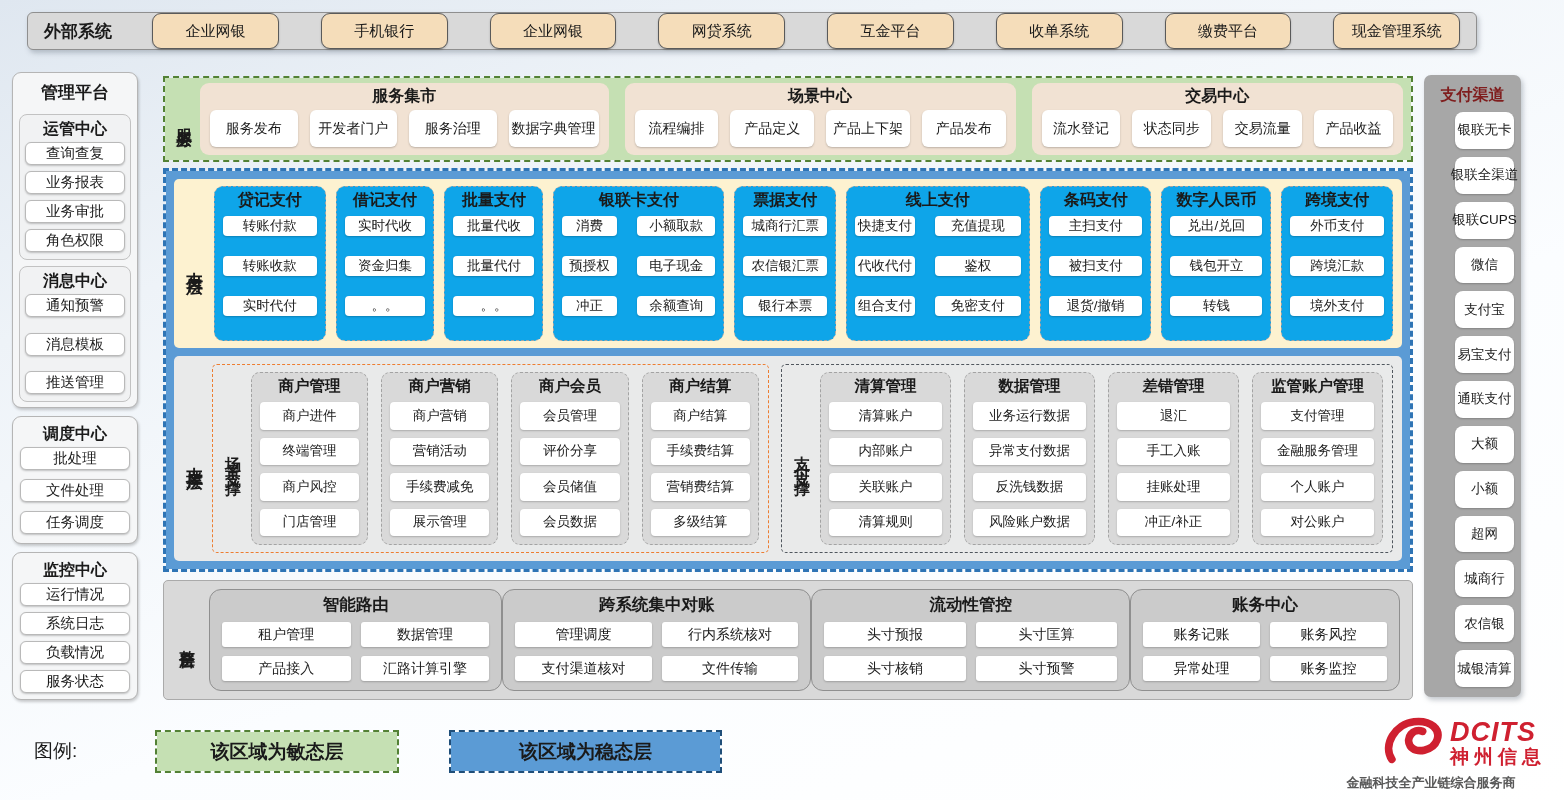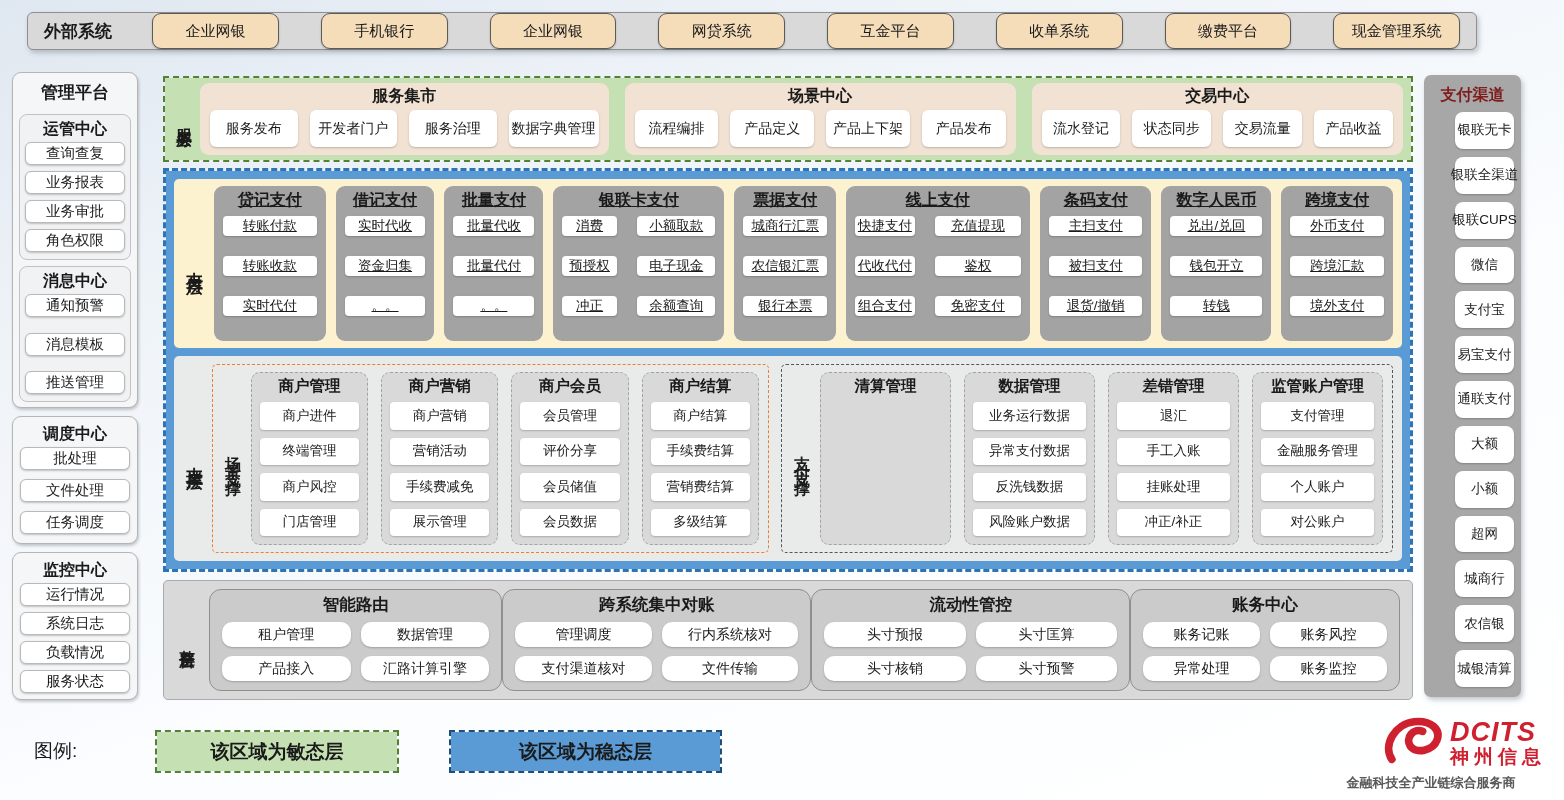--- a/index.html
+++ b/index.html
@@ -75,22 +75,22 @@
     border:3px dashed #2e74b5;background:var(--stable-blue);background-clip:padding-box;
     padding:8px;display:flex;flex-direction:column;gap:8px;
   }
   .payment-layer{
     flex:0 0 168px;background:#fdf2d0;border-radius:5px;
     display:flex;padding:7px 9px;
   }
   .payment-layer .v-label{margin-right:8px;}
   .pay-cols{flex:1;display:flex;gap:10px;}
   .pay-col{
-    background:#a3a3a3;border:1.5px dashed #a3a3a3;border-radius:9px;
-    padding:3px 8px 24px;display:flex;flex-direction:column;flex-basis:0;text-decoration:underline;
+    background:#0ea5e9;border:1.5px dashed #a3a3a3;border-radius:9px;
+    padding:3px 8px 24px;display:flex;flex-direction:column;flex-basis:0;
   }
   .pay-col .grp-title{font-size:16px;margin-bottom:5px;}
   .pay-items{flex:1;display:grid;gap:20px;}
   .pay-items.cols-1{grid-template-columns:1fr;}
   .pay-items.cols-2{grid-template-columns:0.82fr 1.18fr;}
   .pay-items .btn{border:none;border-radius:4px;}
 
   .support-layer{
     flex:1;background:#e9eaea;border-radius:5px;display:flex;padding:8px 9px;
   }
@@ -116,21 +116,21 @@
     display:flex;padding:8px 12px;
   }
   .integration-layer .v-label{font-size:16px;letter-spacing:2px;margin-right:12px;}
   .int-groups{flex:1;display:flex;}
   .int-group{
     background:#cbcbcb;border:1px solid #8f8f8f;border-radius:12px;
     padding:2px 12px 9px;display:flex;flex-direction:column;flex-basis:0;
   }
   .int-group .grp-title{font-size:16.5px;margin:2px 0 6px;}
   .int-items{flex:1;display:grid;grid-template-columns:1fr 1fr;gap:9px 10px;}
-  .int-items .btn{border:none;border-radius:10px;font-size:14px;}
+  .int-items .btn{border:none;border-radius:3px;font-size:14px;}
 
   
   .channels{
     position:absolute;left:1424px;top:75px;width:97px;height:622px;
     background:#a7a7a7;border-radius:7px;padding:8px 7px 10px;
     display:flex;flex-direction:column;
   }
   .channels .chan-title{color:#7f1d1d;font-weight:bold;font-size:16px;text-align:center;margin:2px 0 6px;white-space:nowrap;}
   .chan-items{flex:1;display:flex;flex-direction:column;justify-content:space-between;gap:8px;}
   .chan-items .btn{height:31px;border:none;border-radius:8px;font-size:13.5px;flex:1;margin-left:24px;}
@@ -394,20 +394,27 @@
               </div>
           </div>
         </div>
       </div>
 
       <div class="sup-sect payment" style="flex-grow:612">
         <div class="v-label">支付支撑</div>
         <div class="sup-groups">
           <div class="sup-group">
             <div class="grp-title">清算管理</div>
+            <div class="sup-items">
+
+            <div class="btn">清算账户</div>
+                <div class="btn">内部账户</div>
+                <div class="btn">关联账户</div>
+                <div class="btn">清算规则</div>
+              </div>
           </div>
           <div class="sup-group">
             <div class="grp-title">数据管理</div>
             <div class="sup-items">
 
             <div class="btn">业务运行数据</div>
                 <div class="btn">异常支付数据</div>
                 <div class="btn">反洗钱数据</div>
                 <div class="btn">风险账户数据</div>
               </div>

